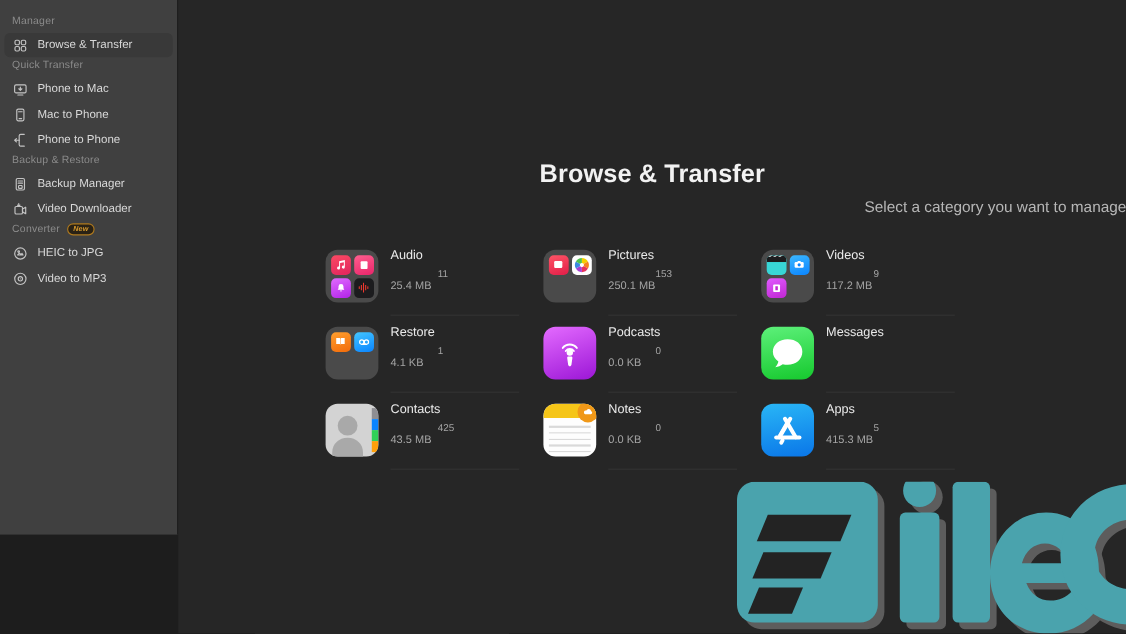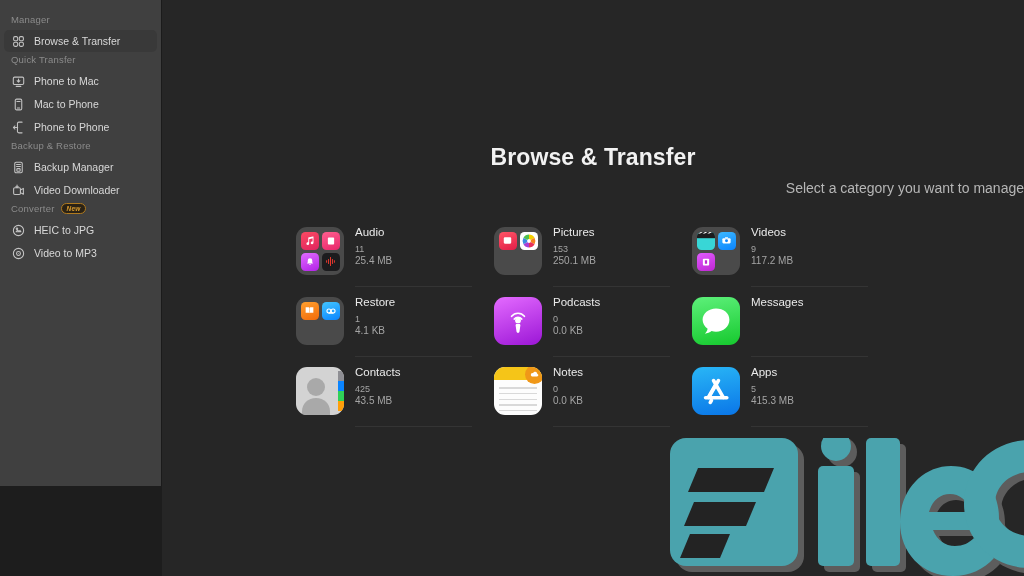--- a/index.html
+++ b/index.html
@@ -90,21 +90,21 @@
     cursor: default;
   }
   .card-icon { width: 48px; height: 48px; flex: 0 0 48px; position: relative; margin-top: 2px; }
   .card-body {
     flex: 1; height: 62px;
     display: flex; flex-direction: column;
     border-bottom: 1px solid #343434;
     padding-top: 1px;
   }
   .card-name { color: #eaeaea; font-size: 11.5px; margin-bottom: 5px; }
-  .card-count { color: #a5a5a5; font-size: 9px; line-height: 12px; }
+  .card-count { color: #a5a5a5; font-size: 9px; line-height: 12px; margin-left: 43px; }
   .card-size { color: #a5a5a5; font-size: 10px; line-height: 12px; }
 
   
   .folder {
     width: 48px; height: 48px;
     background: #4a4a4a;
     border-radius: 11px;
     padding: 4px;
     display: grid;
     grid-template-columns: 18px 18px;

